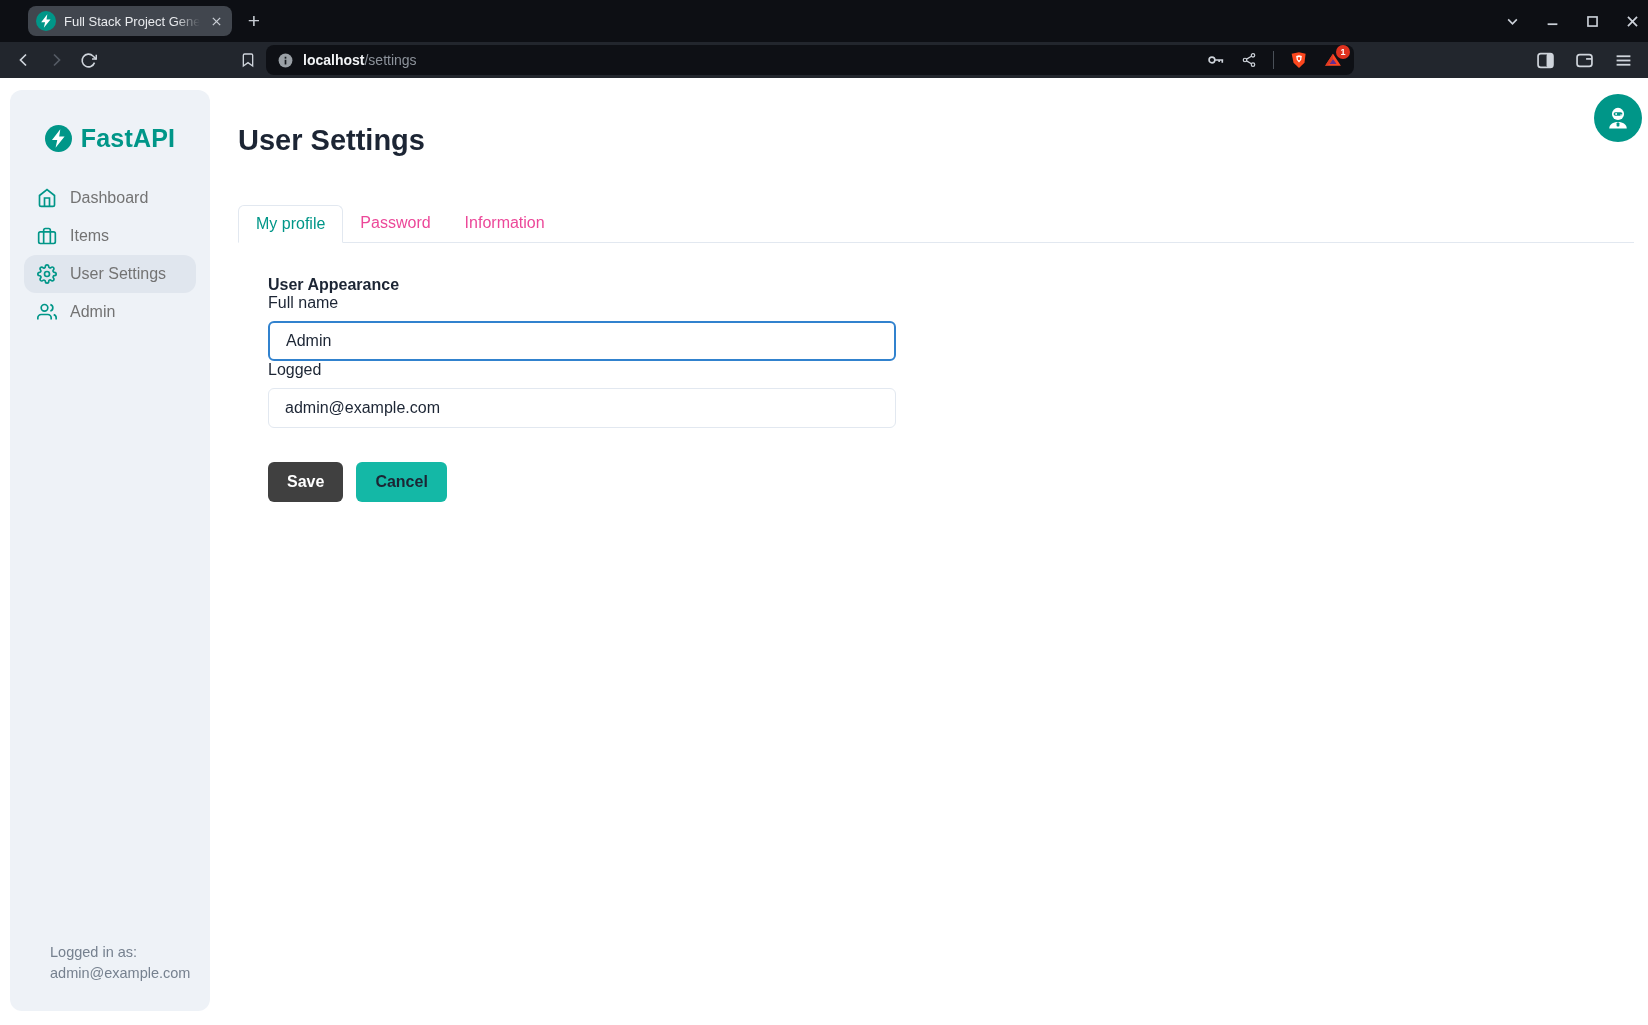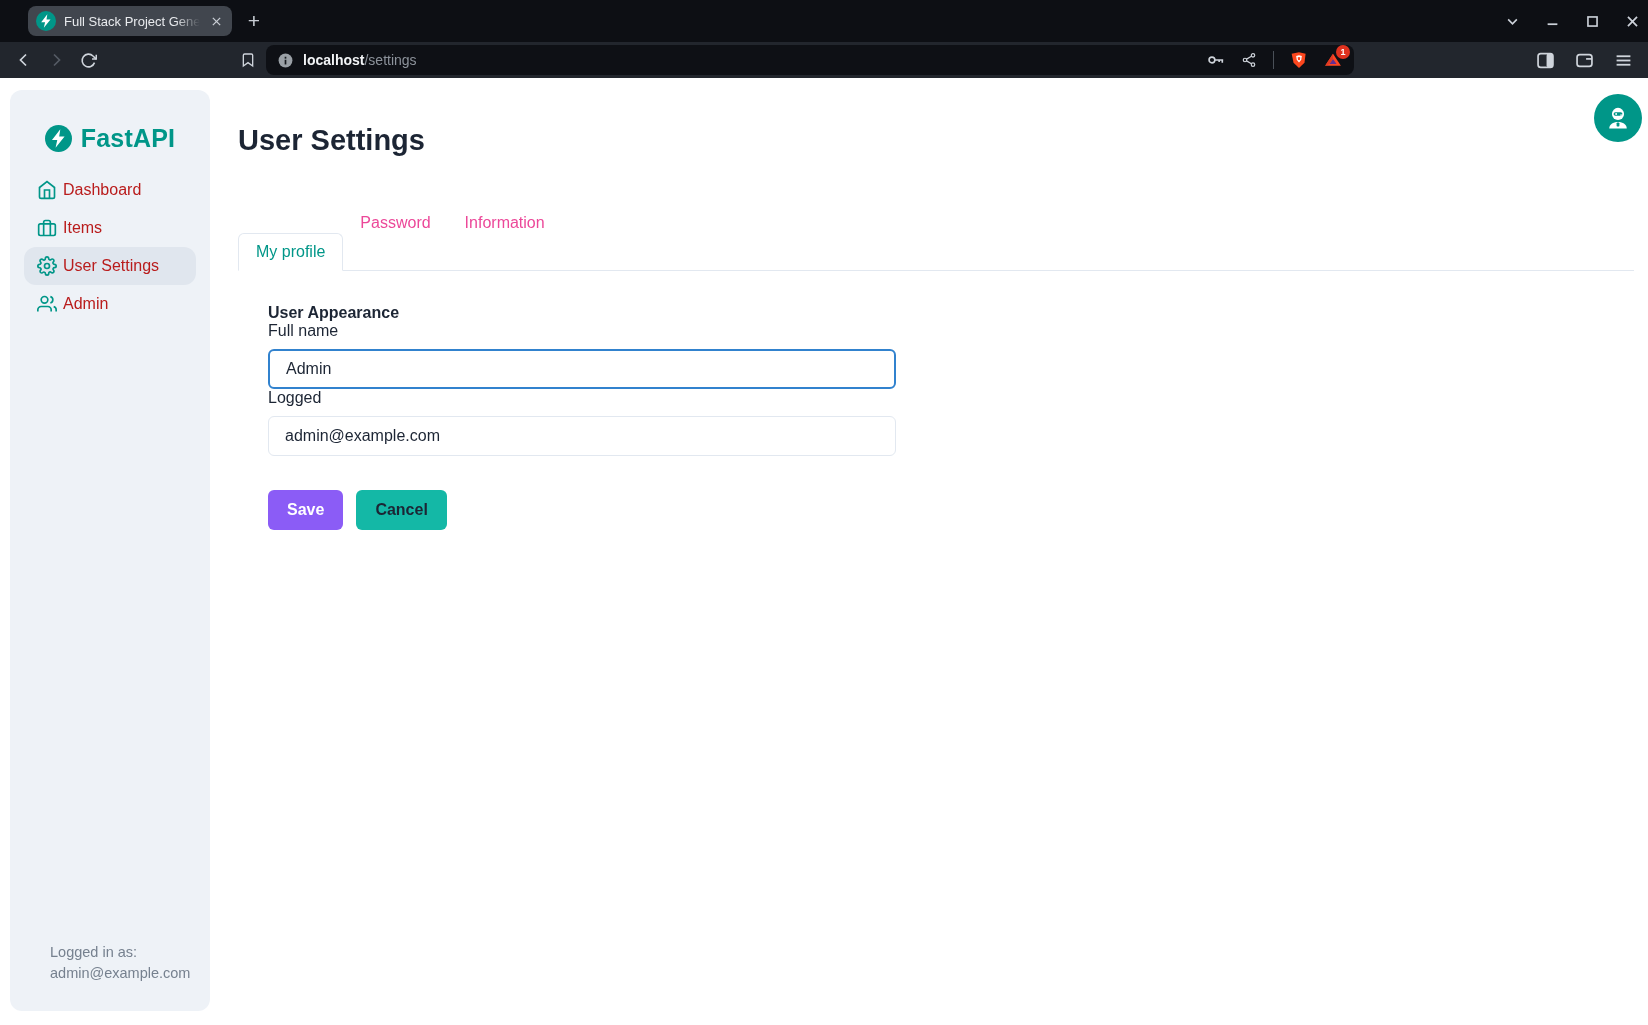--- a/index.html
+++ b/index.html
@@ -37,52 +37,52 @@
   .badge { position:absolute; top:-6px; right:-8px; min-width:14px; height:14px; border-radius:7px;
     background:#e0321f; color:#fff; font-size:9px; font-weight:700; display:flex; align-items:center;
     justify-content:center; padding:0 3px; }
   .toolbar-right { margin-left:auto; display:flex; align-items:center; gap:22px; padding-right:4px; }
 
   
   .page { position:absolute; top:78px; left:0; right:0; bottom:0; background:#fff; }
 
   .sidebar { position:absolute; left:10px; top:12px; width:200px; height:921px; background:#eef2f7;
     border-radius:12px; display:flex; flex-direction:column; }
-  .logo { display:flex; align-items:center; gap:9px; margin:34px auto 0; }
+  .logo { display:flex; align-items:center; gap:9px; margin:34px auto 8px; }
   .logo-mark { width:27px; height:27px; }
   .logo-text { color:#009688; font-size:25px; font-weight:600; letter-spacing:0.2px; }
   .side-nav { margin-top:18px; display:flex; flex-direction:column; }
-  .nav-item { display:flex; align-items:center; gap:6px; height:38px; margin:0 14px;
-    padding:0 13px; color:#b91c1c; font-size:16px; border-radius:12px; cursor:pointer; }
+  .nav-item { display:flex; align-items:center; gap:13px; height:38px; margin:0 14px;
+    padding:0 13px; color:#737373; font-size:16px; border-radius:12px; cursor:pointer; }
   .nav-item.active { background:#e0e6ee; }
   .nav-icon { width:20px; height:20px; flex:0 0 auto; }
   .sidebar-footer { margin-top:auto; padding:0 40px 26px; color:#76818f; font-size:14.5px; line-height:1.5; }
 
   .content { position:absolute; left:238px; top:0; right:14px; }
   .page-title { margin-top:46px; font-size:29px; font-weight:700; color:#1c2534; }
   .avatar-btn { position:absolute; top:16px; right:6px; width:48px; height:48px; border-radius:50%;
     background:#009688; display:flex; align-items:center; justify-content:center; border:none; cursor:pointer; }
 
   .tabs { display:flex; margin-top:48px; border-bottom:1px solid #e2e8f0; }
   .tab-item { padding:9px 17px; font-size:16px; color:#ec4899; cursor:pointer; }
   .tab-item.active { color:#009688; background:#fff; border:1px solid #e2e8f0; border-bottom:1px solid #fff;
-    border-radius:6px 6px 0 0; margin-bottom:-1px;margin-top:28px; }
+    border-radius:6px 6px 0 0; margin-bottom:-1px; }
 
   .panel { padding-left:30px; }
   .section-title { margin-top:33px; font-size:16px; font-weight:700; color:#1c2534; }
   .field-label { margin-top:28px; font-size:16px; color:#1c2534; }
   .text-input { display:block; margin-top:9px; width:628px; height:40px; border-radius:6px;
     font-size:16px; padding:0 16px; color:#1c2534; font-family:"Liberation Sans",sans-serif;
     background:#fff; outline:none; }
   .input-focused { border:2px solid #3182ce; }
   .input-normal { border:1px solid #e2e8f0; }
   .btn-row { margin-top:34px; display:flex; gap:13px; }
   .btn { height:40px; padding:0 19px; border-radius:6px; font-size:16px; font-weight:700;
     border:none; cursor:pointer; font-family:"Liberation Sans",sans-serif; }
-  .btn-save { background:#8b5cf6; color:#ffffff; }
+  .btn-save { background:#404040; color:#ffffff; }
   .btn-cancel { background:#14b8a6; color:#1c2534; }
 </style>
 </head>
 <body>
 
 <div class="screen">
 
   <div class="titlebar">
     <div class="browser-tab">
       <svg class="favicon" viewBox="0 0 24 24">

